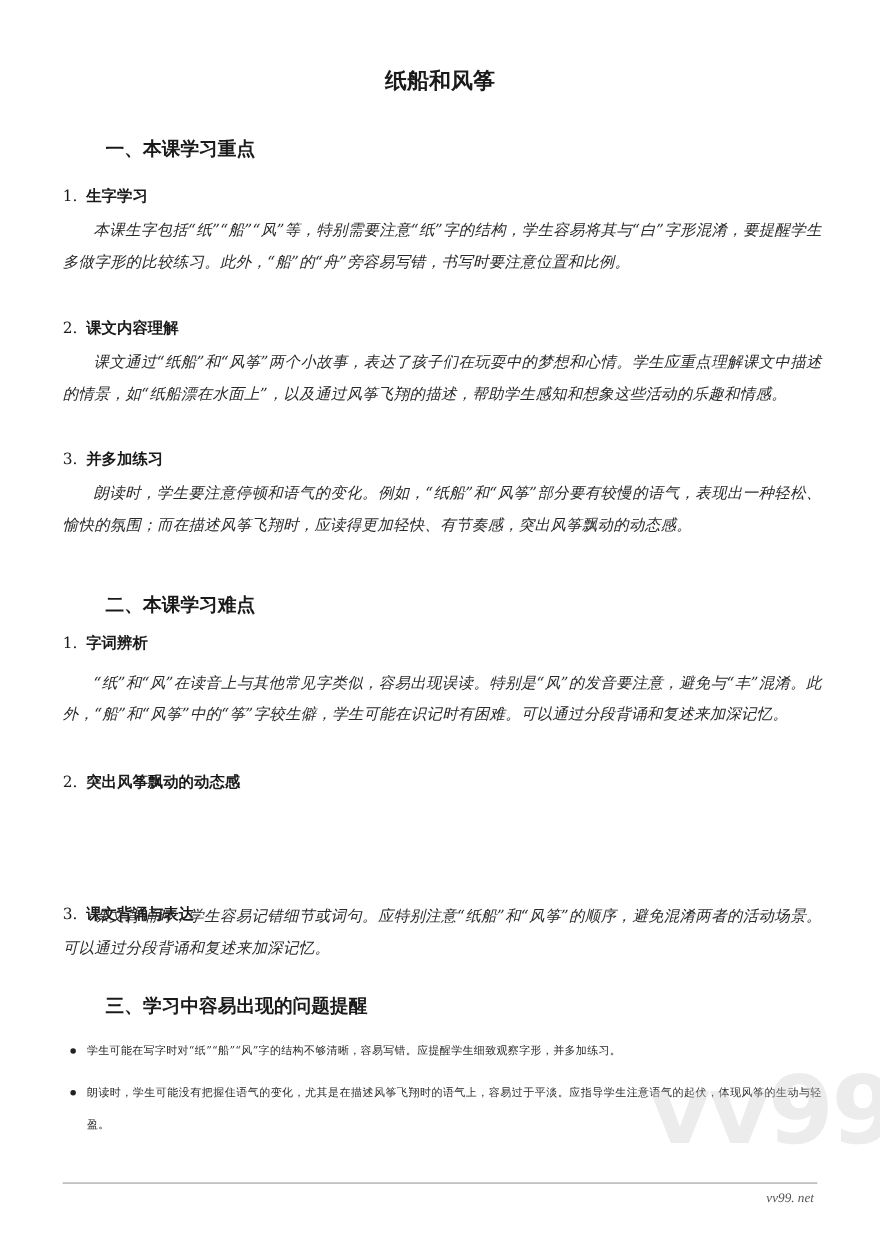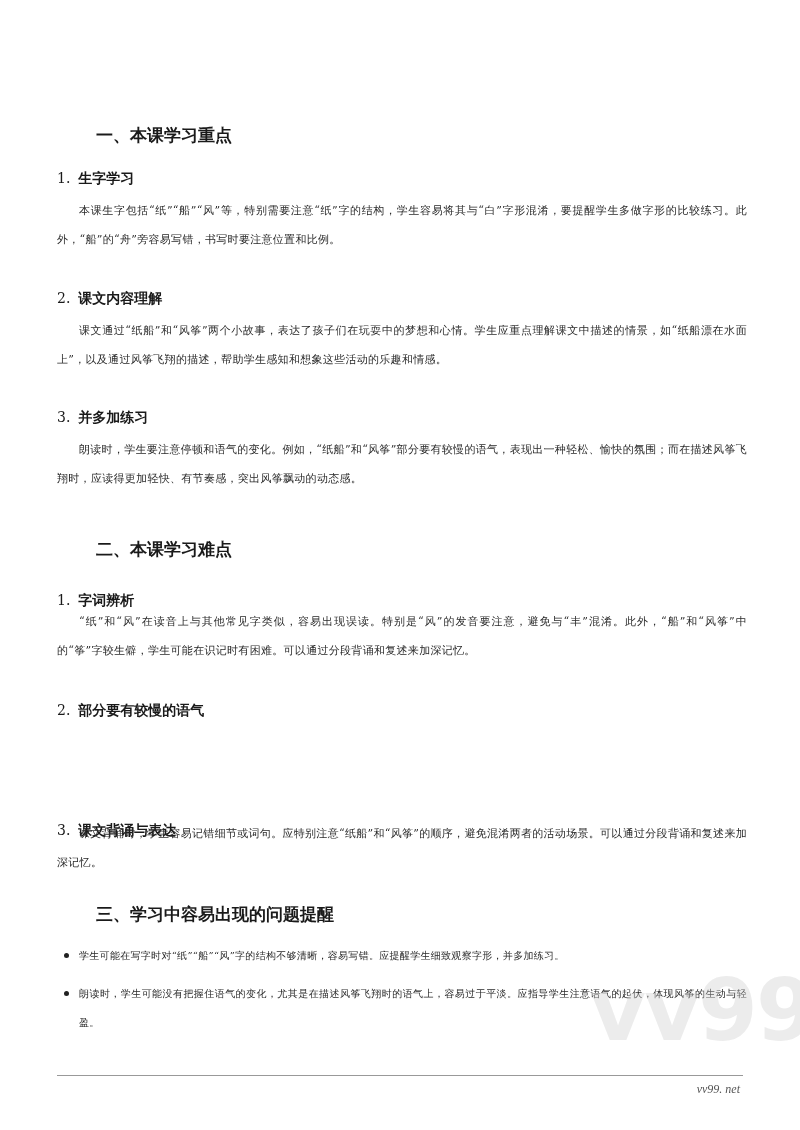--- a/index.html
+++ b/index.html
@@ -6,67 +6,68 @@
   body { width: 800px; height: 1130px; position: relative; overflow: hidden;
          font-family: "DejaVu Serif", "Liberation Serif", serif; color: #222; }
   .page { position: absolute; left: 0; top: 0; width: 800px; height: 1130px; }
   .title { position: absolute; top: 60px; left: 0; width: 800px; text-align: center;
            font-family: "DejaVu Sans", sans-serif; font-size: 20px; font-weight: bold; color: #1a1a1a; }
   .h1 { position: absolute; left: 57px; font-family: "DejaVu Sans", sans-serif;
         font-size: 17px; font-weight: bold; color: #1a1a1a; margin-left: 39px; }
   .h2 { position: absolute; left: 57px; font-family: "DejaVu Sans", sans-serif;
         font-size: 14px; font-weight: bold; color: #1a1a1a; }
   .h2 .num { font-family: "DejaVu Serif", serif; font-weight: normal; margin-right: 8px; }
-  .para { position: absolute; left: 57px; width: 690px; font-size: 11px; line-height: 29px;
-          text-indent: 2em; color: #2a2a2a; letter-spacing: 0.3px; text-align: justify; }
+  .para { position: absolute; left: 57px; width: 690px; font-size: 14px; line-height: 29px;
+          text-indent: 2em; color: #2a2a2a; letter-spacing: 0.3px; text-align: justify; font-style: italic; }
   .bullets { position: absolute; left: 57px; width: 690px; margin: 0; padding: 0; list-style: none; }
   .bullets li { position: relative; padding-left: 22px; font-size: 10px; line-height: 29px;
                 color: #2a2a2a; margin-bottom: 9px; letter-spacing: 0.3px; text-align: justify; }
   .bullets li .dot { position: absolute; left: 7px; top: 12px; width: 5px; height: 5px;
                      border-radius: 50%; background: #222; }
   .watermark { position: absolute; left: 590px; top: 960px; font-family: "DejaVu Sans", sans-serif;
                font-size: 86px; font-weight: bold; color: rgba(200,200,200,0.35);
                letter-spacing: -2px; pointer-events: none; }
   .footer-rule { position: absolute; left: 57px; top: 1075px; width: 686px; height: 0;
                  border-top: 1.5px solid #999; }
   .footer-text { position: absolute; right: 60px; top: 1082px; font-family: Liberation Serif, serif;
                  font-style: italic; font-size: 12px; color: #555; }
 </style>
 </head>
 <body>
 
 <div class="page">
 
+  <div class="title">纸船和风筝</div>
 
   <div class="h1" style="top:124px">一、本课学习重点</div>
 
   <div class="h2" style="top:170px">
     <span class="num">1.</span><span>生字学习</span>
   </div>
   <div class="para" style="top:196px">本课生字包括“纸”“船”“风”等，特别需要注意“纸”字的结构，学生容易将其与“白”字形混淆，要提醒学生多做字形的比较练习。此外，“船”的“舟”旁容易写错，书写时要注意位置和比例。</div>
 
   <div class="h2" style="top:290px">
     <span class="num">2.</span><span>课文内容理解</span>
   </div>
   <div class="para" style="top:316px">课文通过“纸船”和“风筝”两个小故事，表达了孩子们在玩耍中的梦想和心情。学生应重点理解课文中描述的情景，如“纸船漂在水面上”，以及通过风筝飞翔的描述，帮助学生感知和想象这些活动的乐趣和情感。</div>
 
   <div class="h2" style="top:409px">
     <span class="num">3.</span><span>并多加练习</span>
   </div>
   <div class="para" style="top:435px">朗读时，学生要注意停顿和语气的变化。例如，“纸船”和“风筝”部分要有较慢的语气，表现出一种轻松、愉快的氛围；而在描述风筝飞翔时，应读得更加轻快、有节奏感，突出风筝飘动的动态感。</div>
 
   <div class="h1" style="top:538px">二、本课学习难点</div>
 
-  <div class="h2" style="top:592px">
+  <div class="h2" style="top:576px">
     <span class="num">1.</span><span>字词辨析</span>
   </div>
   <div class="para" style="top:607px">“纸”和“风”在读音上与其他常见字类似，容易出现误读。特别是“风”的发音要注意，避免与“丰”混淆。此外，“船”和“风筝”中的“筝”字较生僻，学生可能在识记时有困难。可以通过分段背诵和复述来加深记忆。</div>
 
   <div class="h2" style="top:702px">
-    <span class="num">2.</span><span>部分要有较慢的语气</span>
+    <span class="num">2.</span><span>突出风筝飘动的动态感</span>
   </div>
 
   <div class="h2" style="top:822px">
     <span class="num">3.</span><span>课文背诵与表达</span>
   </div>
   <div class="para" style="top:819px">课文背诵时，学生容易记错细节或词句。应特别注意“纸船”和“风筝”的顺序，避免混淆两者的活动场景。可以通过分段背诵和复述来加深记忆。</div>
 
   <div class="h1" style="top:903px">三、学习中容易出现的问题提醒</div>
 
   <ul class="bullets" style="top:941px">

